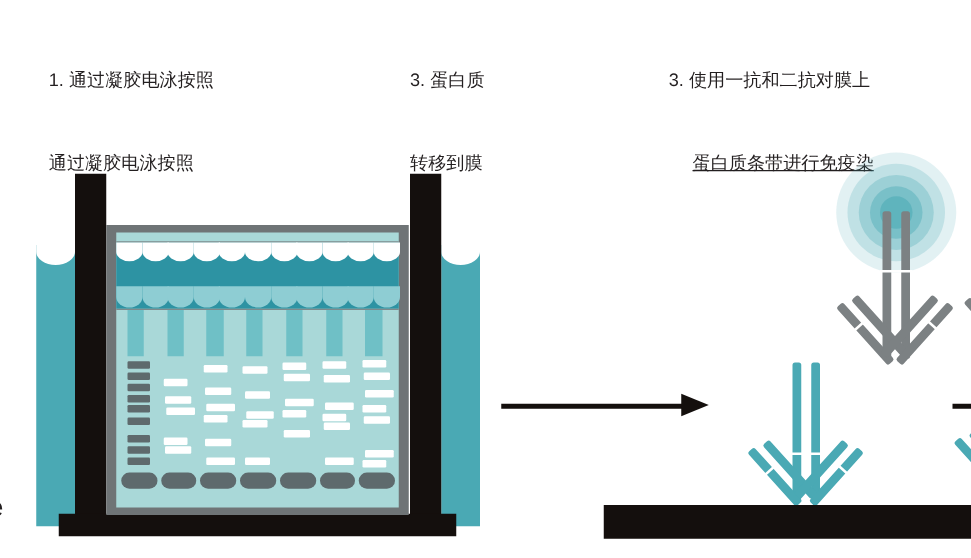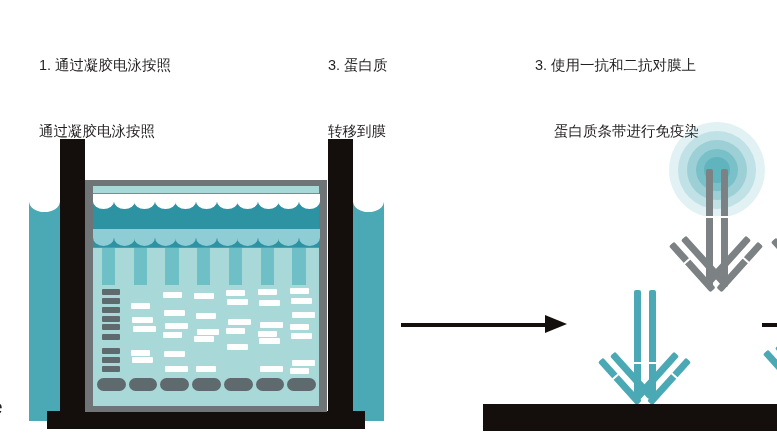--- a/index.html
+++ b/index.html
@@ -21,21 +21,21 @@
     position: absolute;
     color: #231f20;
     font-size: 14.5px;
     line-height: 22px;
     white-space: pre;
   }
   #caption-1 { left: 39px;  top: 10px; text-align: left; }
   #caption-2 { left: 328px; top: 10px; text-align: left; }
   #caption-3 { left: 535px; top: 10px; text-align: left; }
   .caption .ln { display: block; }
-  #caption-3 .ln2 { padding-left: 19px; }
+  #caption-3 .ln2 { padding-left: 19px; text-decoration: underline; }
 
   
   .edge-glyph {
     position: absolute;
     left: -9px;
     color: #231f20;
     font-size: 21px;
     line-height: 21px;
   }
   #edge-glyph-bottom { top: 396px; }

